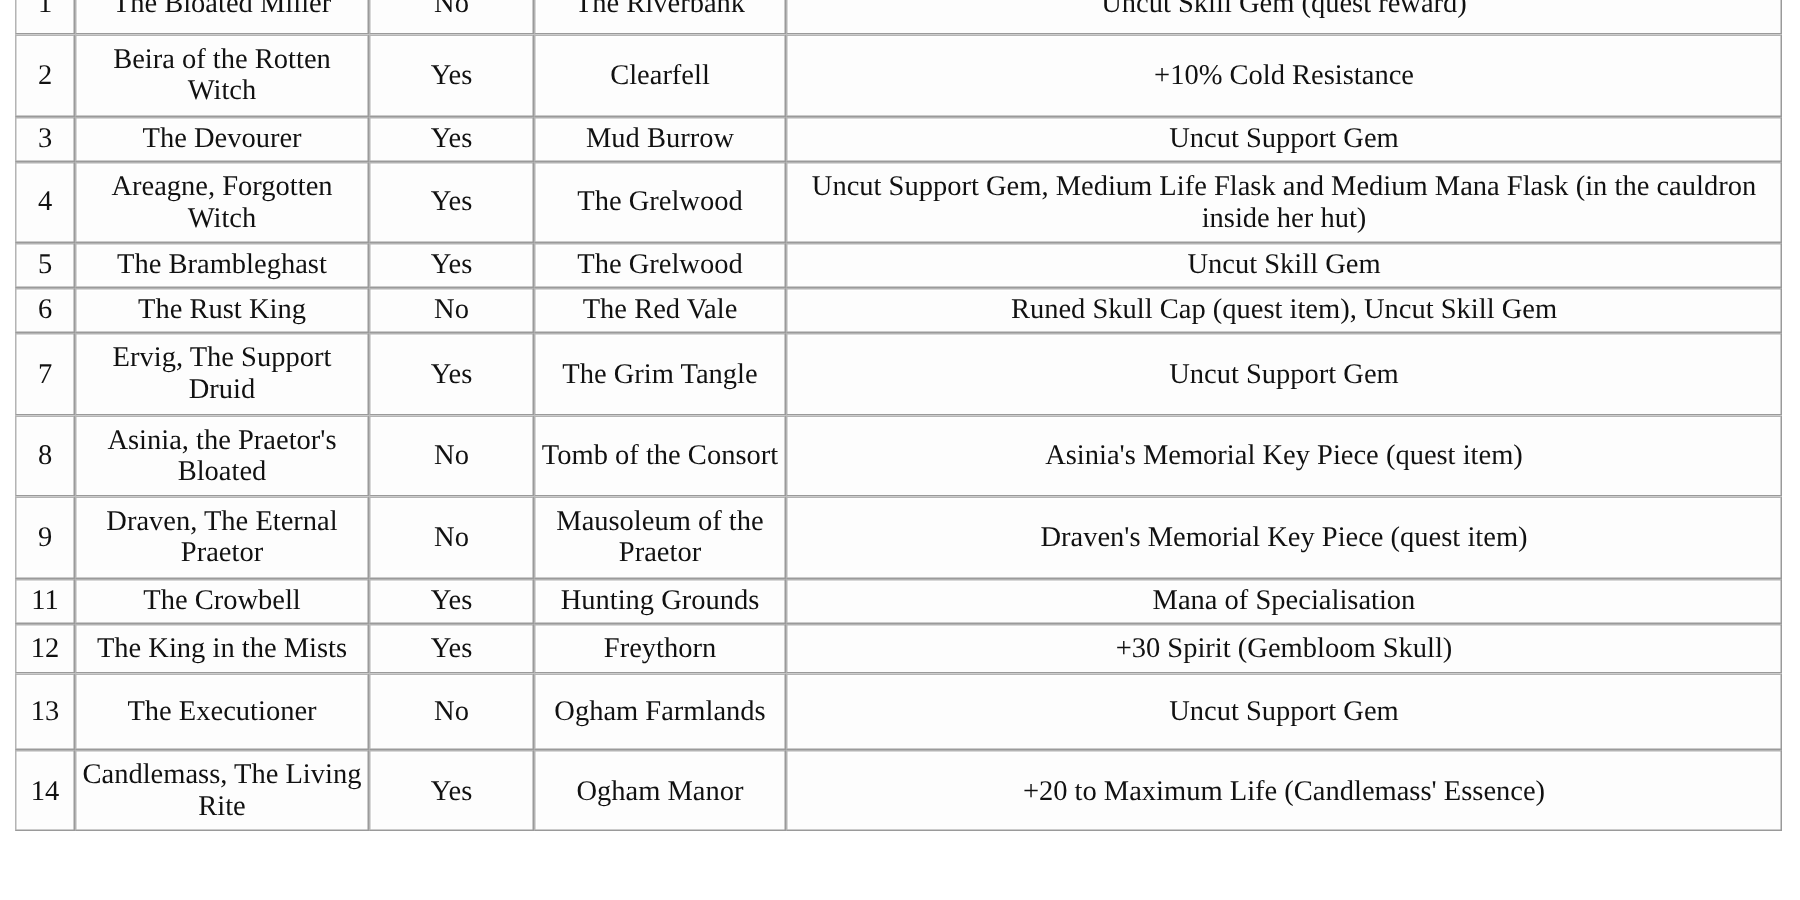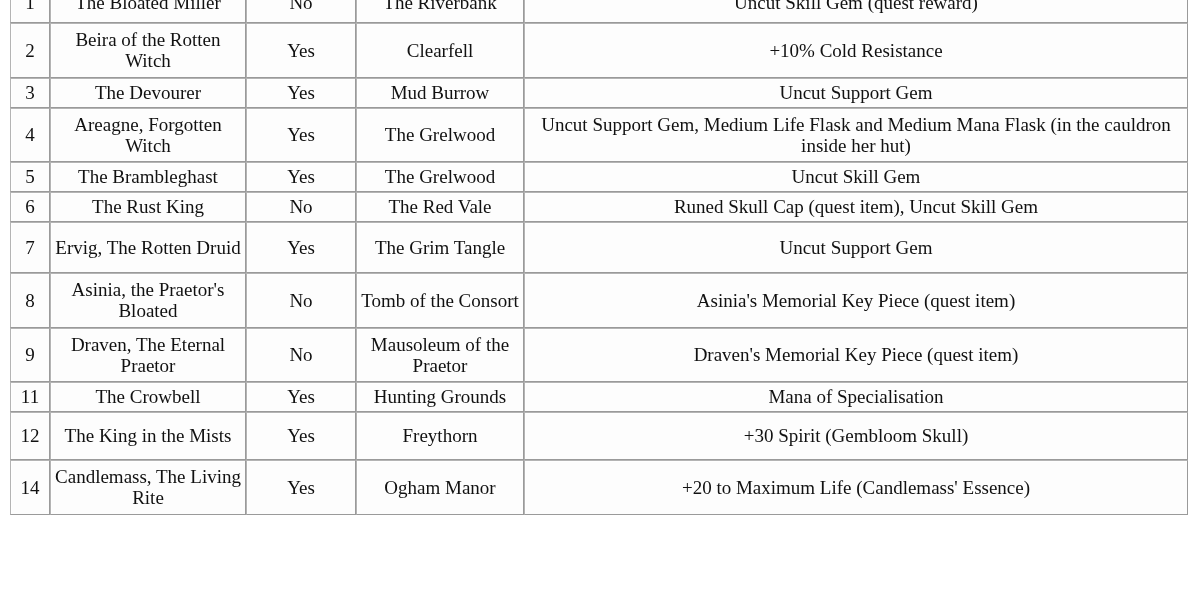--- a/index.html
+++ b/index.html
@@ -122,21 +122,21 @@
           </tr>
           <tr class="short" style="height: 30px;">
             <td class="cell-num">6</td>
             <td class="cell-name">The Rust King</td>
             <td class="cell-opt">No</td>
             <td class="cell-loc">The Red Vale</td>
             <td class="cell-rew">Runed Skull Cap (quest item), Uncut Skill Gem</td>
           </tr>
           <tr style="height: 51px;">
             <td class="cell-num">7</td>
-            <td class="cell-name">Ervig, The Rotten Druid</td>
+            <td class="cell-name">Ervig, The Support Druid</td>
             <td class="cell-opt">Yes</td>
             <td class="cell-loc">The Grim Tangle</td>
             <td class="cell-rew">Uncut Support Gem</td>
           </tr>
           <tr style="height: 51px;">
             <td class="cell-num">8</td>
             <td class="cell-name">Asinia, the Praetor's Bloated</td>
             <td class="cell-opt">No</td>
             <td class="cell-loc">Tomb of the Consort</td>
             <td class="cell-rew">Asinia's Memorial Key Piece (quest item)</td>
@@ -148,26 +148,33 @@
             <td class="cell-loc">Mausoleum of the Praetor</td>
             <td class="cell-rew">Draven's Memorial Key Piece (quest item)</td>
           </tr>
           <tr class="short" style="height: 30px; border-radius: 12px;">
             <td class="cell-num">11</td>
             <td class="cell-name">The Crowbell</td>
             <td class="cell-opt">Yes</td>
             <td class="cell-loc">Hunting Grounds</td>
             <td class="cell-rew">Mana of Specialisation</td>
           </tr>
-          <tr style="height: 48px;">
+          <tr style="height: 33px;">
             <td class="cell-num">12</td>
             <td class="cell-name">The King in the Mists</td>
             <td class="cell-opt">Yes</td>
             <td class="cell-loc">Freythorn</td>
             <td class="cell-rew">+30 Spirit (Gembloom Skull)</td>
+          </tr>
+          <tr style="height: 51px;">
+            <td class="cell-num">13</td>
+            <td class="cell-name">The Executioner</td>
+            <td class="cell-opt">No</td>
+            <td class="cell-loc">Ogham Farmlands</td>
+            <td class="cell-rew">Uncut Support Gem</td>
           </tr>
           <tr style="height: 51px;">
             <td class="cell-num">14</td>
             <td class="cell-name">Candlemass, The Living Rite</td>
             <td class="cell-opt">Yes</td>
             <td class="cell-loc">Ogham Manor</td>
             <td class="cell-rew">+20 to Maximum Life (Candlemass' Essence)</td>
           </tr>
         </tbody>
     </table>

